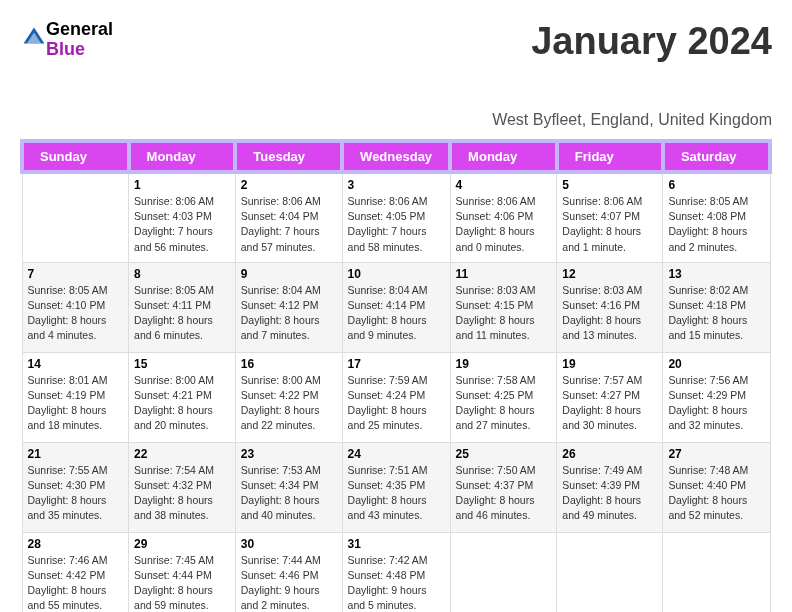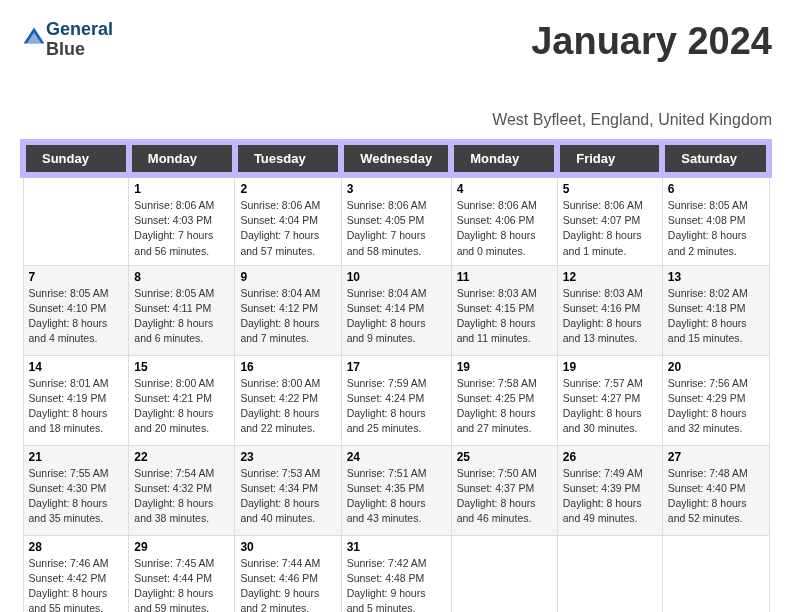--- a/index.html
+++ b/index.html
@@ -18,22 +18,22 @@
     }
     .logo {
       display: flex;
       align-items: center;
     }
     .logo-text {
       font-size: 18px;
       font-weight: bold;
       line-height: 1.1;
     }
-    .logo-general { color: #0c4a6e; }
-    .logo-blue { color: #404040; }
+    .logo-general { color: #000000; }
+    .logo-blue { color: #a21caf; }
     .logo-icon {
       width: 24px;
       height: 24px;
       margin-left: 2px;
     }
     .title-block {
       text-align: right;
     }
     .month-title {
       font-size: 38px;
@@ -44,27 +44,27 @@
       font-size: 16px;
       color: #555;
       margin-top: 48px;
     }
     table {
       width: 100%;
       border-collapse: collapse;
       font-size: 11px;
     }
     thead tr th {
-      background-color: #404040;
+      background-color: #d946ef;
       color: #fff;
       padding: 6px 16px;
       text-align: left;
       font-size: 13px;
       font-weight: bold;
-      border: 6px solid #c4b5fd;
+      border: 4px solid #c4b5fd;
     }
     tbody tr td {
       border: 1px solid #ddd;
       vertical-align: top;
       padding: 4px 5px;
       height: 90px;
       width: 108px;
     }
     tbody tr:nth-child(even) td {
       background-color: #f5f5f5;

